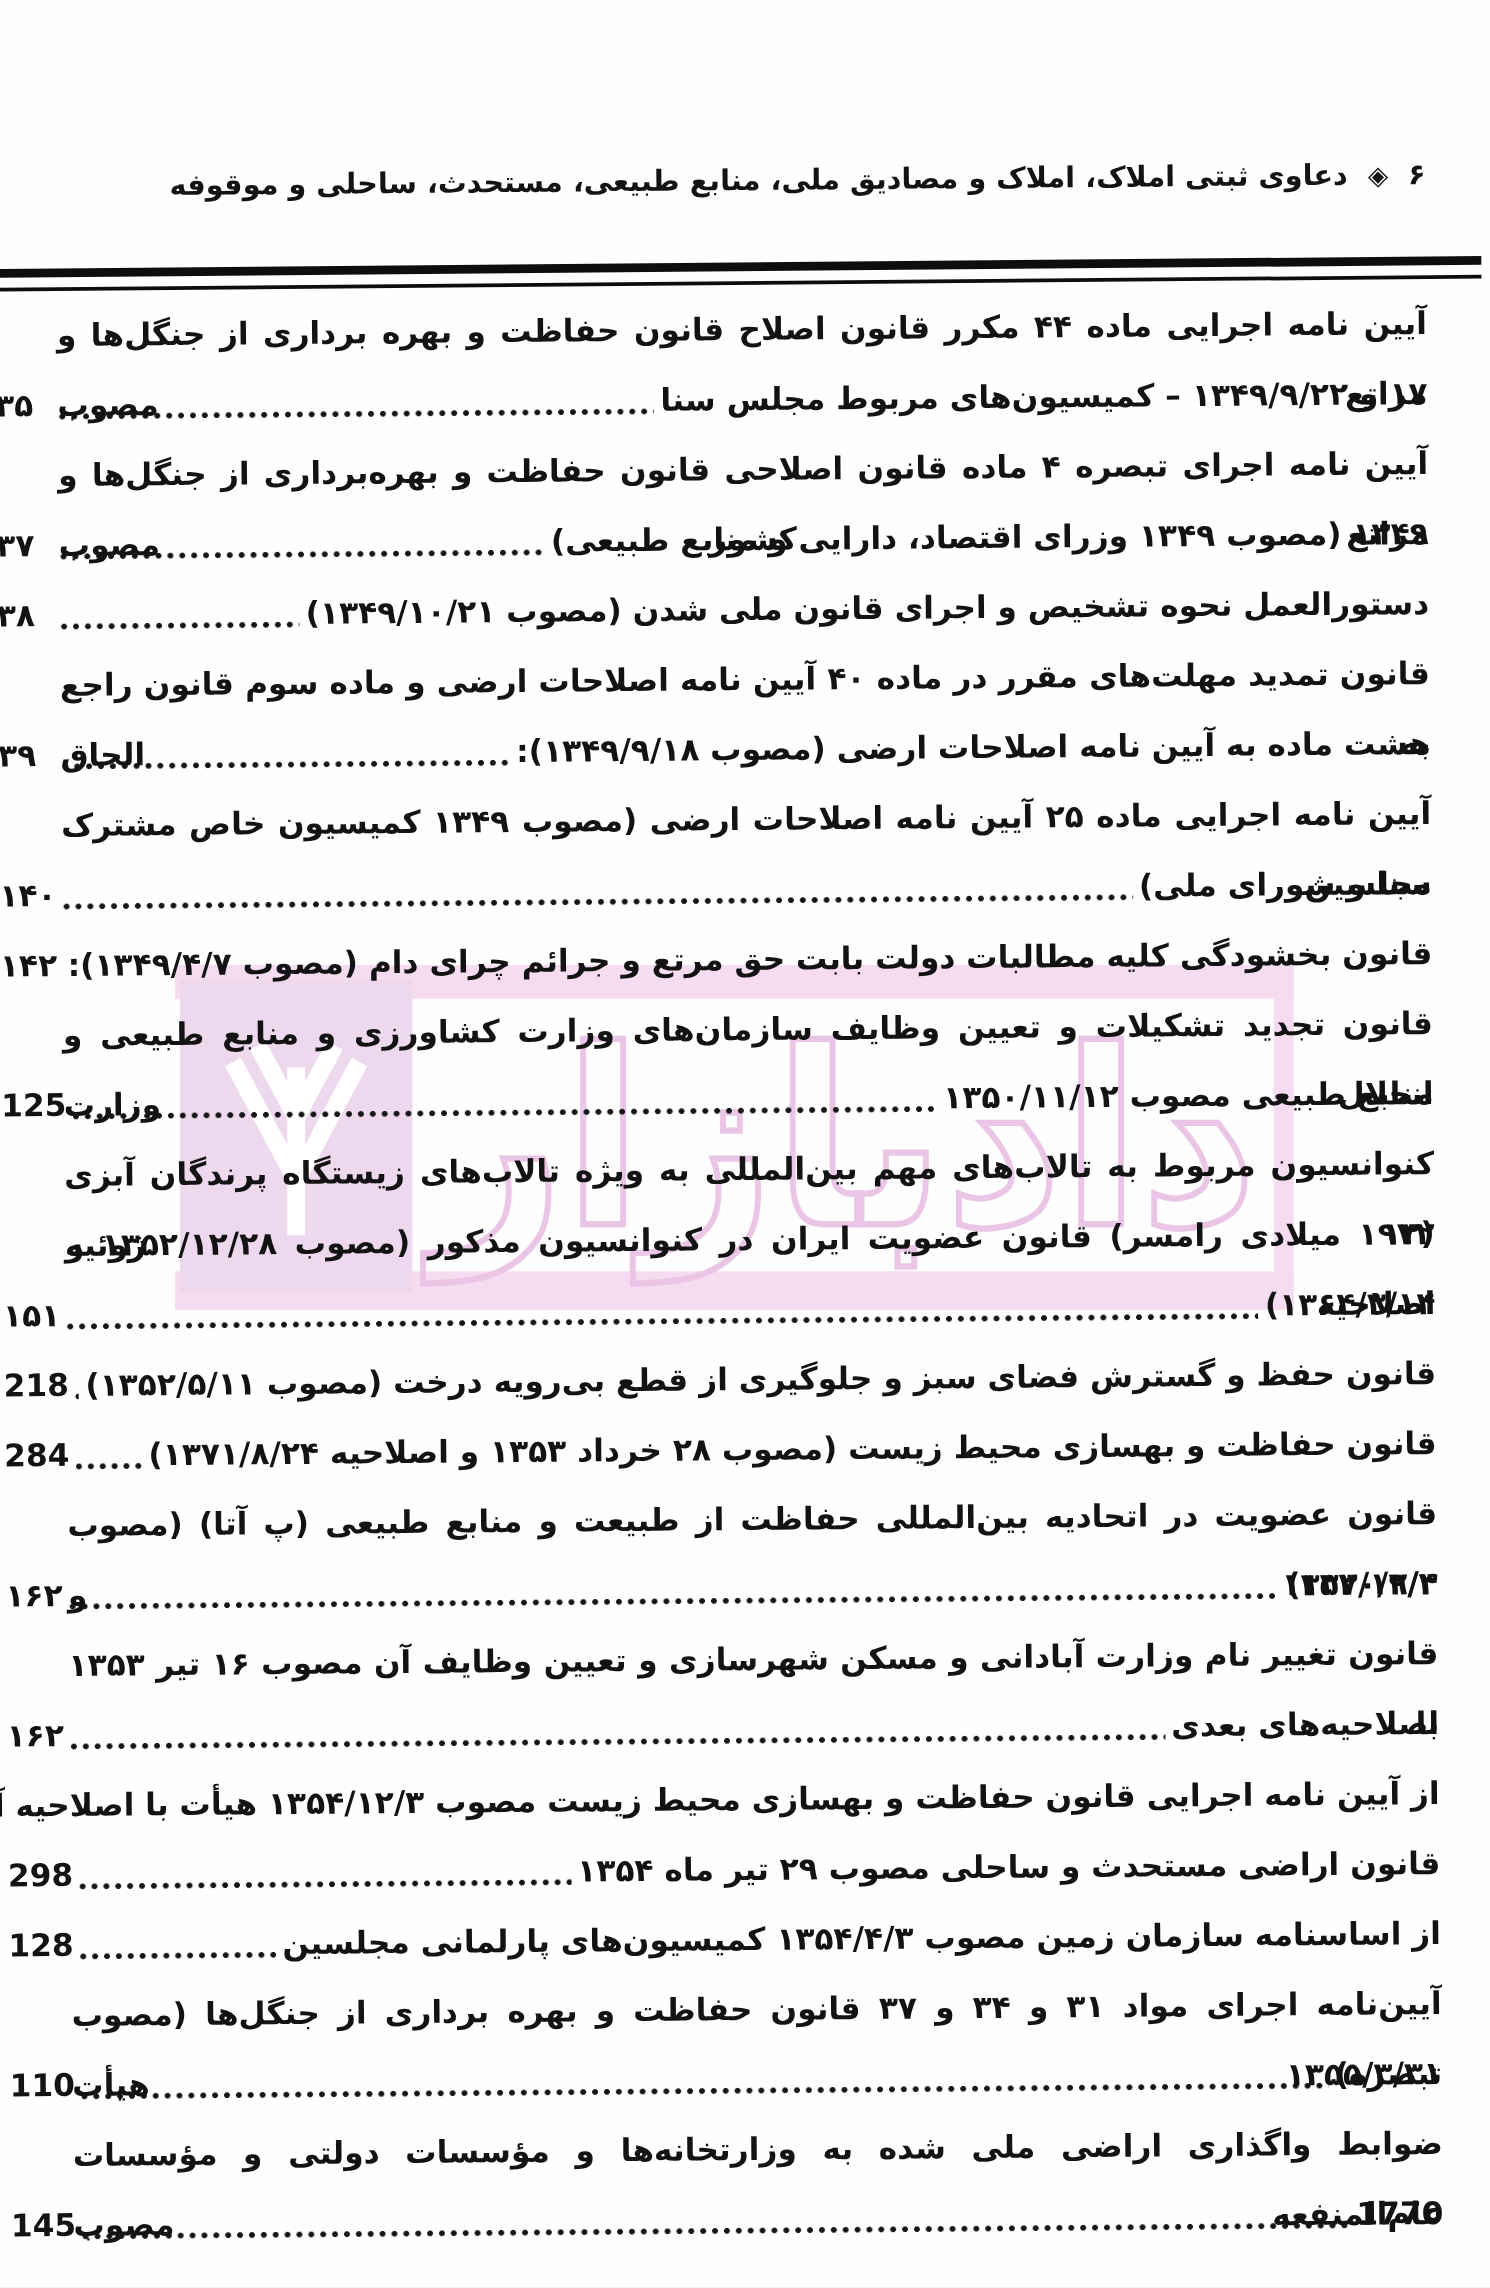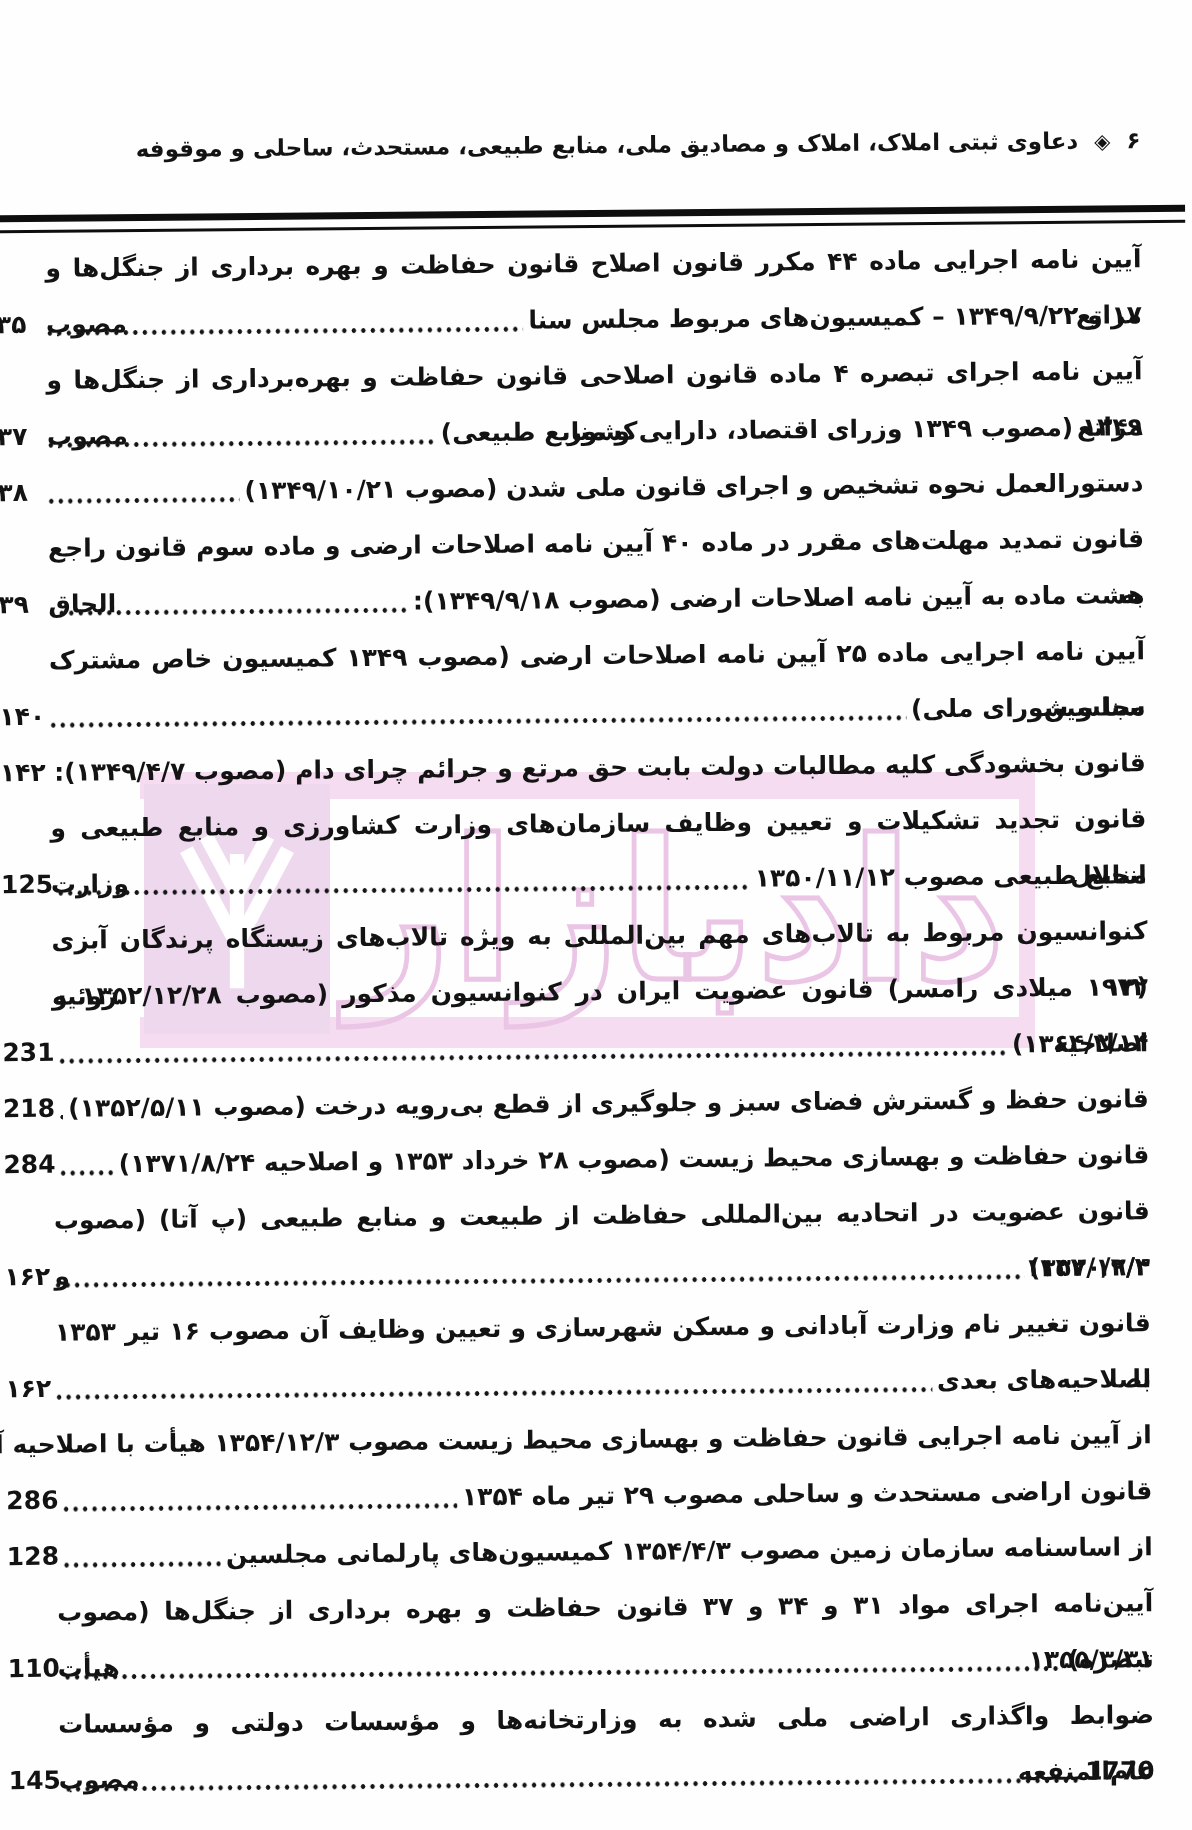--- a/index.html
+++ b/index.html
@@ -132,21 +132,21 @@
             <span class="dots"></span>
             <span class="num">125</span>
           </div>
         </div>
         <div class="toc-entry">
           <div class="toc-line full">کنوانسیون مربوط به تالاب‌های مهم بین‌المللی به ویژه تالاب‌های زیستگاه پرندگان آبزی (۱۲ ژوئیه</div>
           <div class="toc-line full">۱۹۷۲ میلادی رامسر) قانون عضویت ایران در کنوانسیون مذکور (مصوب ۱۳۵۲/۱۲/۲۸ و اصلاحیه</div>
           <div class="toc-line last">
             <span class="txt">۱۳۶۴/۳/۱۴)</span>
             <span class="dots"></span>
-            <span class="num">231</span>
+            <span class="num">۱۵۱</span>
           </div>
         </div>
         <div class="toc-entry">
           <div class="toc-line last">
             <span class="txt">قانون حفظ و گسترش فضای سبز و جلوگیری از قطع بی‌رویه درخت (مصوب ۱۳۵۲/۵/۱۱)</span>
             <span class="dots"></span>
             <span class="num">218</span>
           </div>
         </div>
         <div class="toc-entry">
@@ -174,21 +174,21 @@
         </div>
         <div class="toc-entry">
           <div class="toc-line last">
             <span class="txt">از آیین نامه اجرایی قانون حفاظت و بهسازی  محیط زیست مصوب  ۱۳۵۴/۱۲/۳ هیأت  با اصلاحیه آن</span>
           </div>
         </div>
         <div class="toc-entry">
           <div class="toc-line last">
             <span class="txt">قانون اراضی مستحدث و ساحلی مصوب ۲۹ تیر  ماه ۱۳۵۴</span>
             <span class="dots"></span>
-            <span class="num">286</span>
+            <span class="num">298</span>
           </div>
         </div>
         <div class="toc-entry">
           <div class="toc-line last">
             <span class="txt">از اساسنامه سازمان زمین مصوب ۱۳۵۴/۴/۳ کمیسیون‌های پارلمانی مجلسین</span>
             <span class="dots"></span>
             <span class="num">128</span>
           </div>
         </div>
         <div class="toc-entry">

